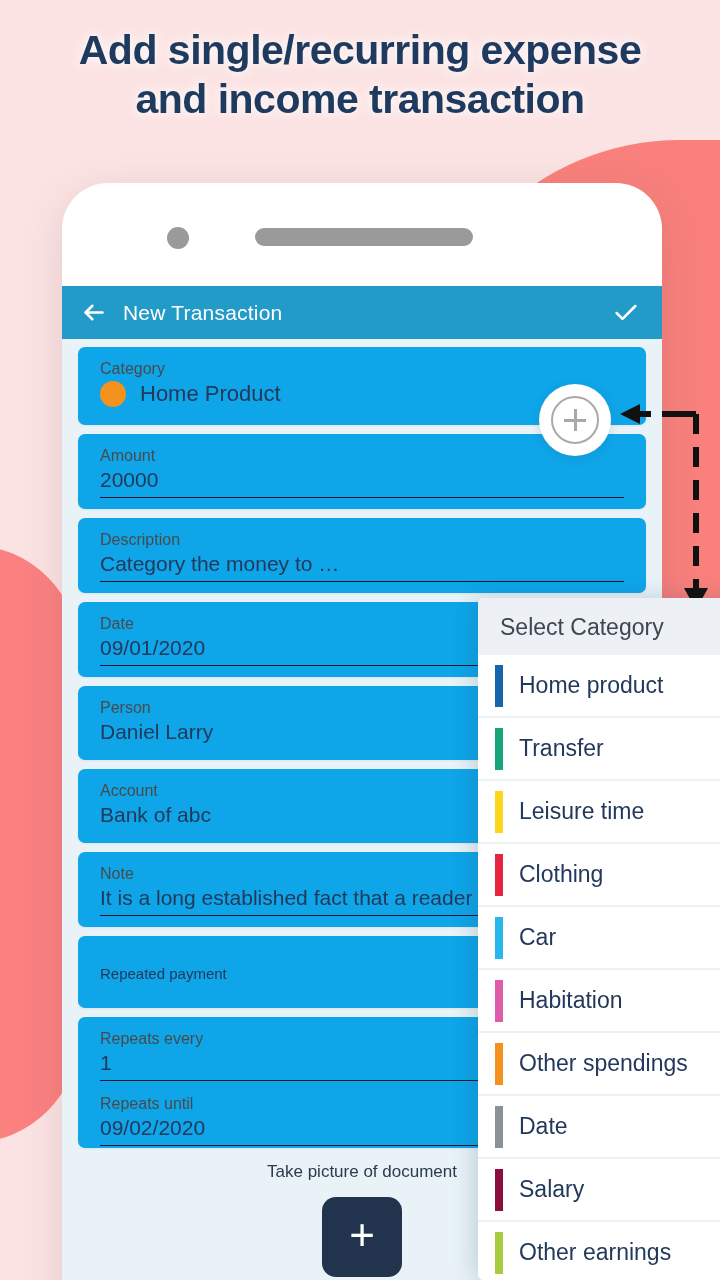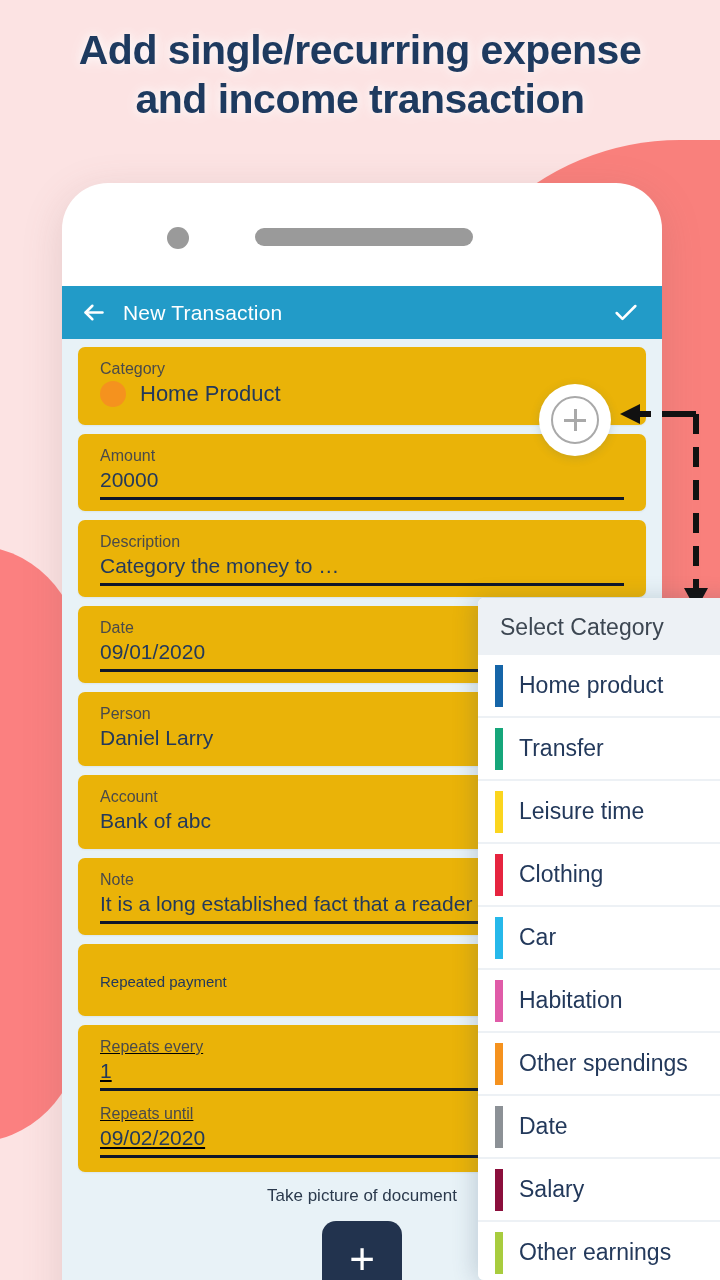--- a/index.html
+++ b/index.html
@@ -117,37 +117,37 @@
     color: #FFFFFF;
     font-size: 21px;
     flex: 1;
     letter-spacing: .2px;
   }
 
   .form {
     padding: 8px 0 0 0;
   }
   .field {
-    background: #eab308;
+    background: #0ea5e9;
     margin: 0 16px 9px 16px;
     border-radius: 7px;
     padding: 13px 22px 11px 22px;
     box-shadow: 0 1px 2px rgba(40,80,110,.07);
   }
   .field-label {
     font-size: 16px;
     color: #4A4A4A;
     margin-bottom: 3px;
     font-family: "Liberation Sans", sans-serif;
   }
   .field-value {
     font-size: 21px;
     color: #23395B;
     padding-bottom: 5px;
-    border-bottom: 3px solid #0f172a;
+    border-bottom: 1px solid #0f172a;
     white-space: nowrap;
     overflow: hidden;
   }
   .field-value.no-rule { border-bottom: none; }
 
   .field.category {
     position: relative;
     height: 78px;
     padding-top: 13px;
   }
@@ -173,22 +173,21 @@
     height: 72px;
     display: flex;
     align-items: center;
   }
   .repeated-title-text {
     font-size: 15px;
     color: #23395B;
   }
 
   .field.repeats {
-    padding-bottom: 14px;
-    text-decoration: underline;
+    padding-bottom: 2px;
   }
   .field.repeats .sub + .sub { margin-top: 14px; }
 
   .doc-area {
     margin-top: 14px;
     text-align: center;
   }
   .doc-label {
     font-size: 17px;
     color: #2B3A4D;

